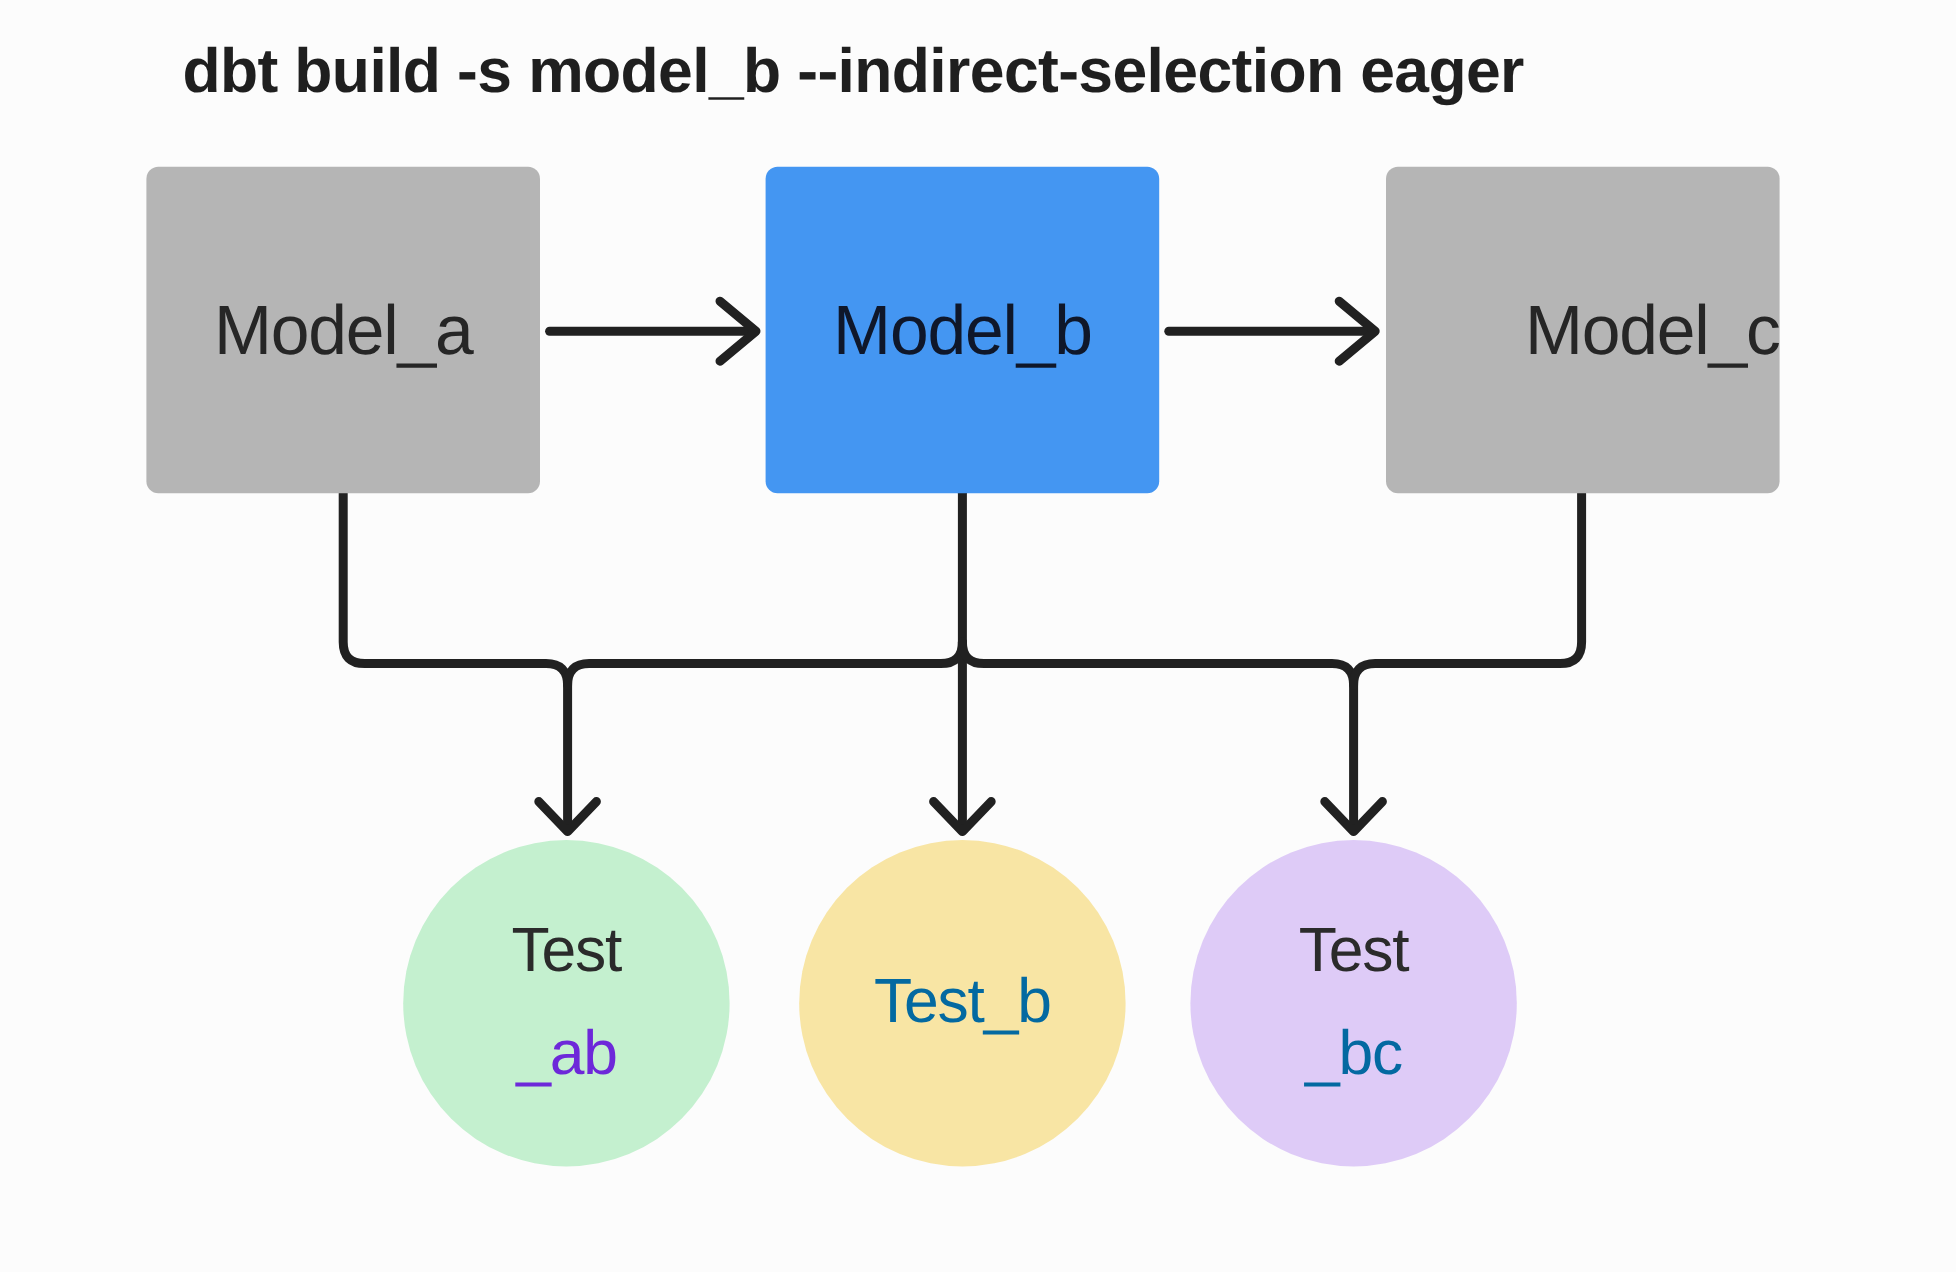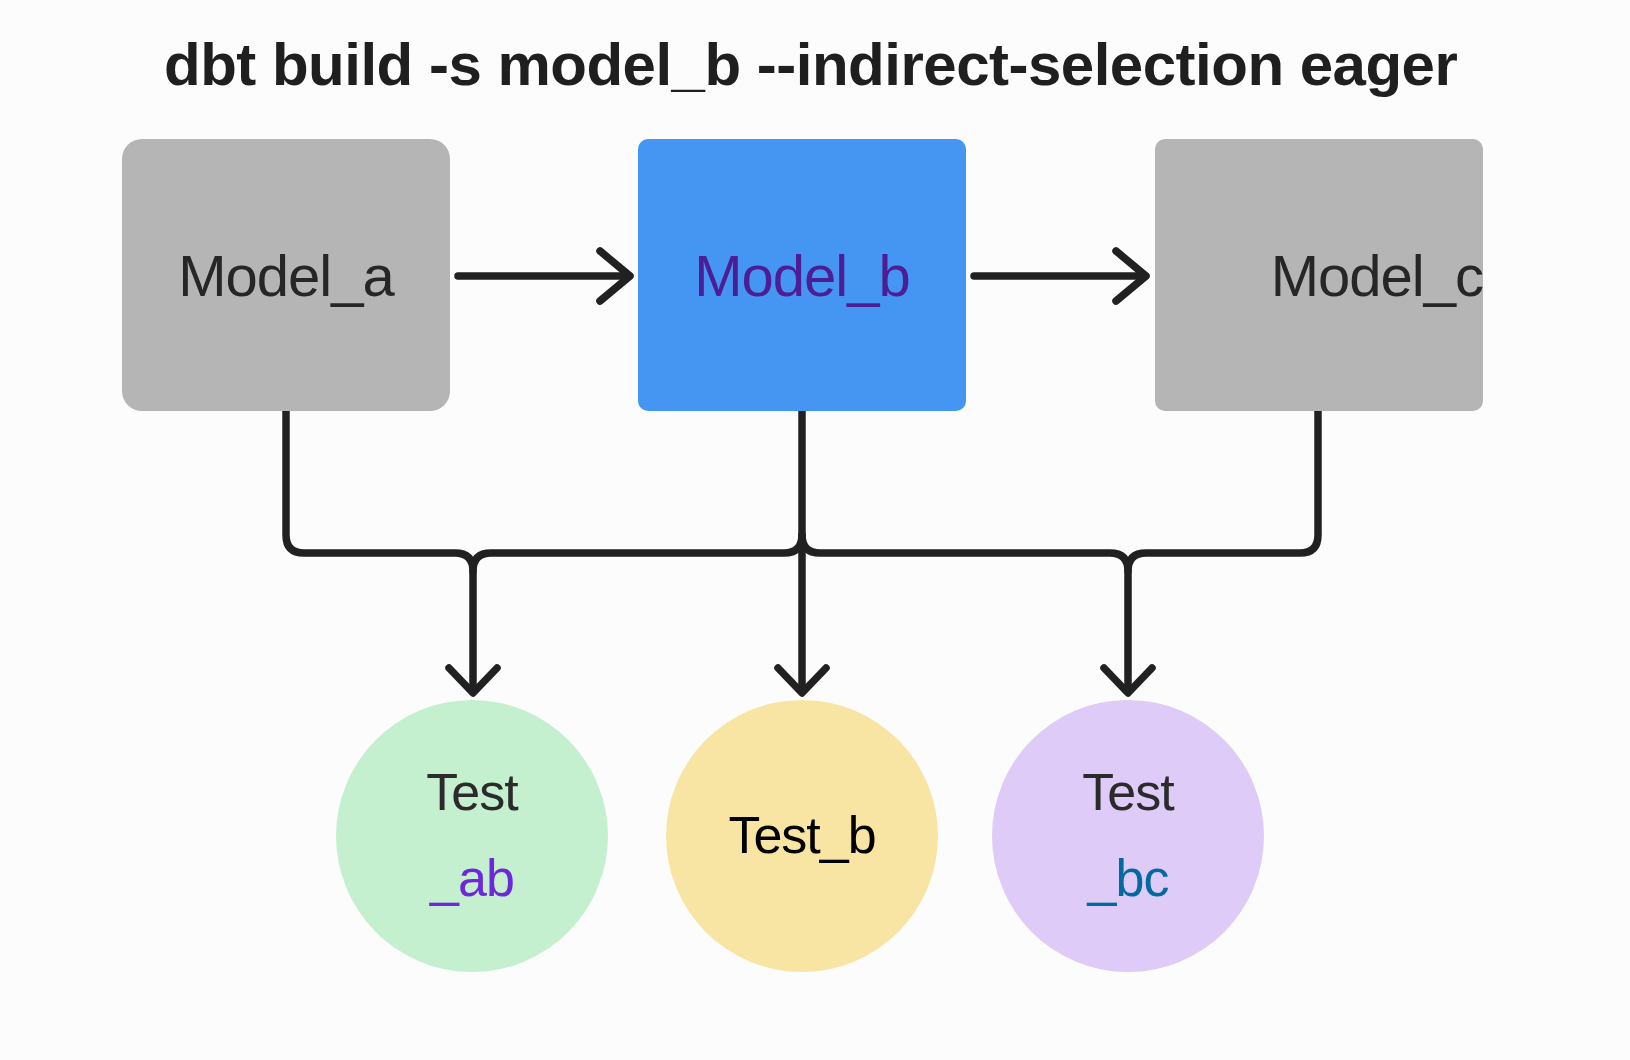--- a/index.html
+++ b/index.html
@@ -9,40 +9,40 @@
     font-family: "Liberation Sans", "DejaVu Sans", sans-serif;
   }
   .stage {
     position: relative;
     width: 1630px; height: 1060px;
     overflow: hidden;
     background: #fcfcfc;
   }
   .title {
     position: absolute;
-    left: 164px; top: 30px;
-    font-size: 60px;
+    left: 152px; top: 30px;
+    font-size: 52px;
     font-weight: 600;
     letter-spacing: -0.5px;
     color: #1f1f1f;
     white-space: nowrap;
   }
   .node {
     position: absolute;
     top: 139px;
     width: 328px; height: 272px;
     border-radius: 10px;
     display: flex; align-items: center; justify-content: center;
     font-size: 58px;
     font-weight: 500;
     letter-spacing: -1px;
     background: #b5b5b5;
     color: #262626;
   }
-  .node-a { left: 122px; border-radius: 20px; }
+  .node-a { left: 122px; }
   .node-b { left: 638px; background: #4496f2; color: #ffffff; }
   .node-c { left: 1155px; }
   .test {
     position: absolute;
     top: 700px;
     width: 272px; height: 272px;
     border-radius: 50%;
     display: flex; flex-direction: column;
     align-items: center; justify-content: center;
     text-align: center;
@@ -98,34 +98,34 @@
 
       <path d="M 1318 411 L 1318 535 Q 1318 553 1300 553 L 1146 553 Q 1128 553 1128 571"></path>
     </g>
   </svg>
 
   <div class="node node-a" style="background-color: rgb(181, 181, 181);">
     <span style="color: rgb(38, 38, 38);">Model_a</span>
   </div>
 
   <div class="node node-b" style="background-color: rgb(68, 150, 242);">
-    <span style="color: #4c1d95;">Model_b</span>
+    <span style="color: #0f172a;">Model_b</span>
   </div>
 
   <div class="node node-c" style="background-color: rgb(181, 181, 181); justify-content: flex-end;">
     <span style="color: rgb(38, 38, 38);">Model_c</span>
   </div>
 
   <div class="test test-ab" style="background-color: rgb(196, 240, 207);">
     <span style="color: rgb(43, 43, 43);">Test</span>
     <span style="color: #6d28d9;">_ab</span>
   </div>
 
   <div class="test test-b" style="background-color: rgb(248, 229, 164);">
-    <span style="color: #000000;">Test_b</span>
+    <span style="color: #0369a1;">Test_b</span>
     <span style="color: rgb(43, 43, 43);"></span>
   </div>
 
   <div class="test test-bc" style="background-color: rgb(222, 203, 247);">
     <span style="color: rgb(43, 43, 43);">Test</span>
     <span style="color: #0369a1;">_bc</span>
   </div>
 
 </div>
 

